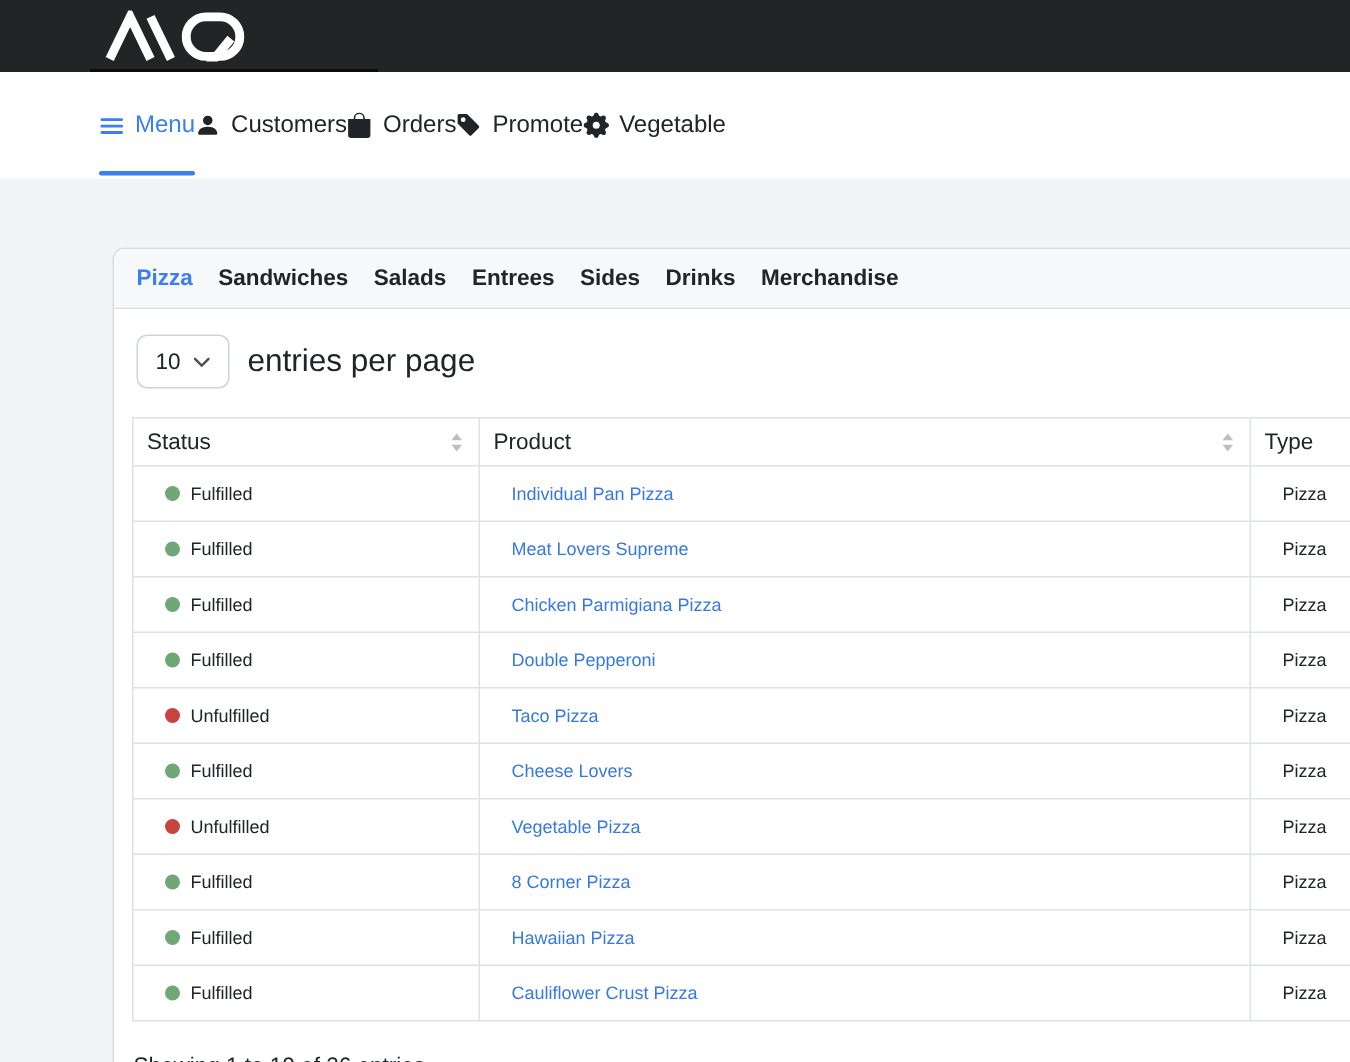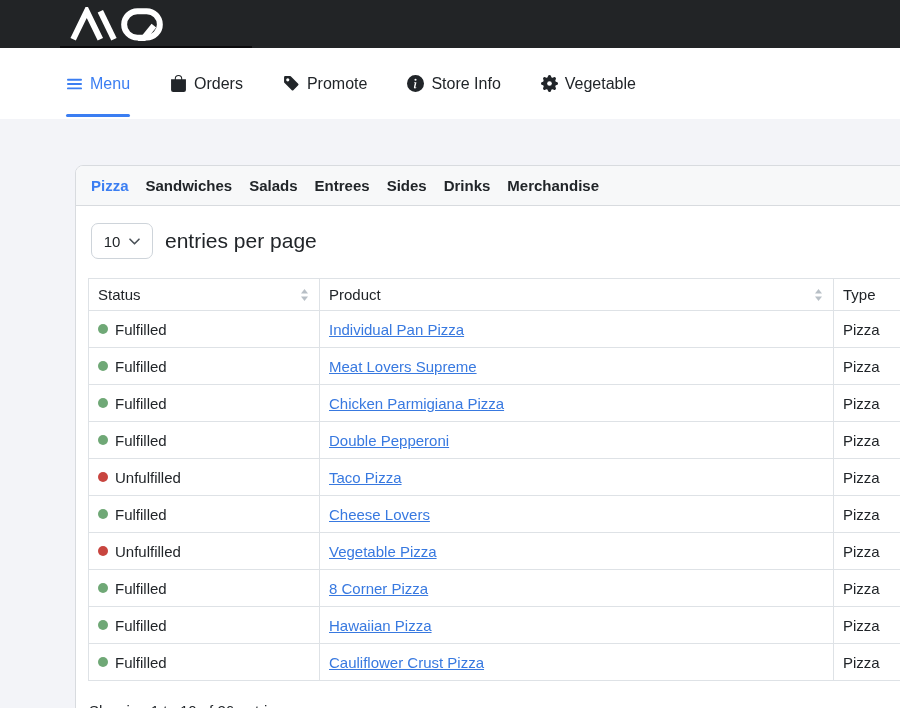--- a/index.html
+++ b/index.html
@@ -18,21 +18,21 @@
     font-family:"Liberation Sans", sans-serif;
     color:var(--ink);
   }
   
   .app-header{position:absolute;top:0;left:0;width:900px;height:48px;background:#222426;}
   .logo{position:absolute;left:66px;top:7px;height:34px;width:118px;}
   .logo-underline{position:absolute;left:60px;top:46px;width:192px;height:2px;background:#0b0b0d;}
   
   .nav-bar{
     position:absolute;top:48px;left:0;width:900px;height:71px;background:#ffffff;
-    display:flex;align-items:center;padding-left:66px;gap:40px;
+    display:flex;align-items:center;padding-left:66px;
   }
   .nav-item{position:relative;display:flex;align-items:center;gap:7px;height:100%;cursor:pointer;}
   .nav-item .nav-label{font-size:16px;color:var(--ink);white-space:nowrap;}
   .nav-item svg{display:block;}
   .nav-icon{color:var(--ink);display:flex;align-items:center;}
   .nav-item.active .nav-label{color:var(--accent);}
   .nav-item.active .nav-icon{color:var(--accent);}
   .nav-underline{position:absolute;left:0;right:0;bottom:2px;height:3px;border-radius:2px;background:var(--accent);}
   
   .card{
@@ -53,27 +53,27 @@
     width:62px;height:36px;border:1px solid #ced4da;border-radius:7px;background:#fff;
     display:flex;align-items:center;justify-content:center;gap:9px;
     font-size:15px;color:var(--ink);cursor:pointer;
   }
   .pagesize-label{margin-left:12px;font-size:21px;}
   
   table{border-collapse:collapse;width:986px;table-layout:fixed;}
   col.c-status{width:231px;} col.c-product{width:514px;}
   th,td{border:1px solid var(--border);text-align:left;vertical-align:middle;}
   th{height:32px;padding:4px 9px;font-size:15px;font-weight:400;position:relative;}
-  td{height:37px;padding:4px 9px;font-size:15px;}
+  td{height:37px;padding:4px 21px;font-size:12px;}
   .sort-icon{position:absolute;right:10px;top:50%;transform:translateY(-50%);display:flex;}
   .status-cell{display:flex;align-items:center;gap:7px;padding-left:0;}
   td .dot{width:10px;height:10px;border-radius:50%;flex:0 0 auto;}
   .dot.fulfilled{background:#6fa876;}
   .dot.unfulfilled{background:#c8453f;}
-  a.product-link{color:var(--link);text-decoration:underline;cursor:pointer;}
+  a.product-link{color:var(--link);cursor:pointer;}
   .table-footer{margin:21px 0 0 1px;font-size:15px;color:var(--ink);}
 </style>
 </head>
 <body>
 
 <div class="app-header">
   <svg class="logo" viewBox="0 0 130 40" fill="none" stroke="#ffffff" stroke-width="7">
     <path d="M4 38 L20 5 L36 38"></path>
     <path d="M36 5 L52 38"></path>
     <rect x="64" y="5" width="42" height="31" rx="15.5"></rect>
@@ -90,40 +90,40 @@
           <rect x="0.5" y="7.1" width="15" height="1.9" rx="0.9"></rect>
           <rect x="0.5" y="11.4" width="15" height="1.9" rx="0.9"></rect>
         </svg>
       </span>
       <span class="nav-label">Menu</span>
       <span class="nav-underline"></span>
     </div>
     <div class="nav-item">
       <span class="nav-icon">
         <svg width="17" height="17" viewBox="0 0 16 16" fill="currentColor">
+          <path d="M3 14s-1 0-1-1 1-4 6-4 6 3 6 4-1 1-1 1H3zm5-6a3 3 0 1 0 0-6 3 3 0 0 0 0 6z"></path>
+        </svg>
+      </span>
+      <span class="nav-label">Customers</span>
+    </div>
+    <div class="nav-item">
+      <span class="nav-icon">
+        <svg width="17" height="17" viewBox="0 0 16 16" fill="currentColor">
           <path d="M8 1a2.5 2.5 0 0 1 2.5 2.5V4h-5v-.5A2.5 2.5 0 0 1 8 1zm3.5 3v-.5a3.5 3.5 0 1 0-7 0V4H1v10a2 2 0 0 0 2 2h10a2 2 0 0 0 2-2V4h-3.5z"></path>
         </svg>
       </span>
       <span class="nav-label">Orders</span>
     </div>
     <div class="nav-item">
       <span class="nav-icon">
         <svg width="17" height="17" viewBox="0 0 16 16" fill="currentColor">
           <path fill-rule="evenodd" d="M2 1a1 1 0 0 0-1 1v4.586a1 1 0 0 0 .293.707l7 7a1 1 0 0 0 1.414 0l4.586-4.586a1 1 0 0 0 0-1.414l-7-7A1 1 0 0 0 6.586 1H2zm4 3.5a1.5 1.5 0 1 1-3 0 1.5 1.5 0 0 1 3 0z"></path>
         </svg>
       </span>
       <span class="nav-label">Promote</span>
-    </div>
-    <div class="nav-item">
-      <span class="nav-icon">
-        <svg width="17" height="17" viewBox="0 0 16 16" fill="currentColor">
-          <path d="M8 16A8 8 0 1 0 8 0a8 8 0 0 0 0 16zm.93-9.412-1 4.705c-.07.34.029.533.304.533.194 0 .487-.07.686-.246l-.088.416c-.287.346-.92.598-1.465.598-.703 0-1.002-.422-.808-1.319l.738-3.468c.064-.293.006-.399-.287-.47l-.451-.081.082-.381 2.29-.287zM8 5.5a1 1 0 1 1 0-2 1 1 0 0 1 0 2z"></path>
-        </svg>
-      </span>
-      <span class="nav-label">Store Info</span>
     </div>
     <div class="nav-item">
       <span class="nav-icon">
         <svg width="17" height="17" viewBox="0 0 16 16" fill="currentColor">
           <path d="M9.405 1.05c-.413-1.4-2.397-1.4-2.81 0l-.1.34a1.464 1.464 0 0 1-2.105.872l-.31-.17c-1.283-.698-2.686.705-1.987 1.987l.169.311c.446.82.023 1.841-.872 2.105l-.34.1c-1.4.413-1.4 2.397 0 2.81l.34.1a1.464 1.464 0 0 1 .872 2.105l-.17.31c-.698 1.283.705 2.686 1.987 1.987l.311-.169a1.464 1.464 0 0 1 2.105.872l.1.34c.413 1.4 2.397 1.4 2.81 0l.1-.34a1.464 1.464 0 0 1 2.105-.872l.31.17c1.283.698 2.686-.705 1.987-1.987l-.169-.311a1.464 1.464 0 0 1 .872-2.105l.34-.1c1.4-.413 1.4-2.397 0-2.81l-.34-.1a1.464 1.464 0 0 1-.872-2.105l.17-.31c.698-1.283-.705-2.686-1.987-1.987l-.311.169a1.464 1.464 0 0 1-2.105-.872l-.1-.34z"></path>
           <circle cx="8" cy="8" r="2.2" fill="#ffffff"></circle>
         </svg>
       </span>
       <span class="nav-label">Vegetable</span>
     </div>

